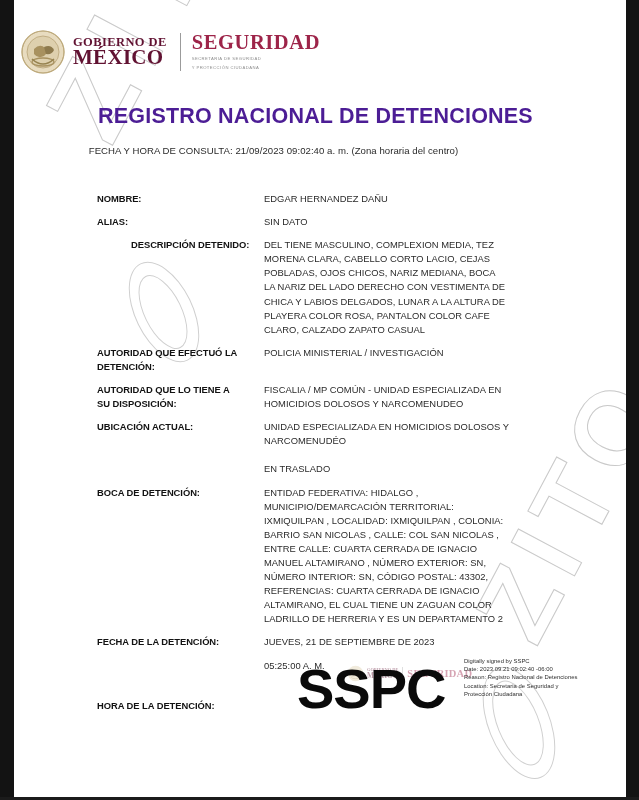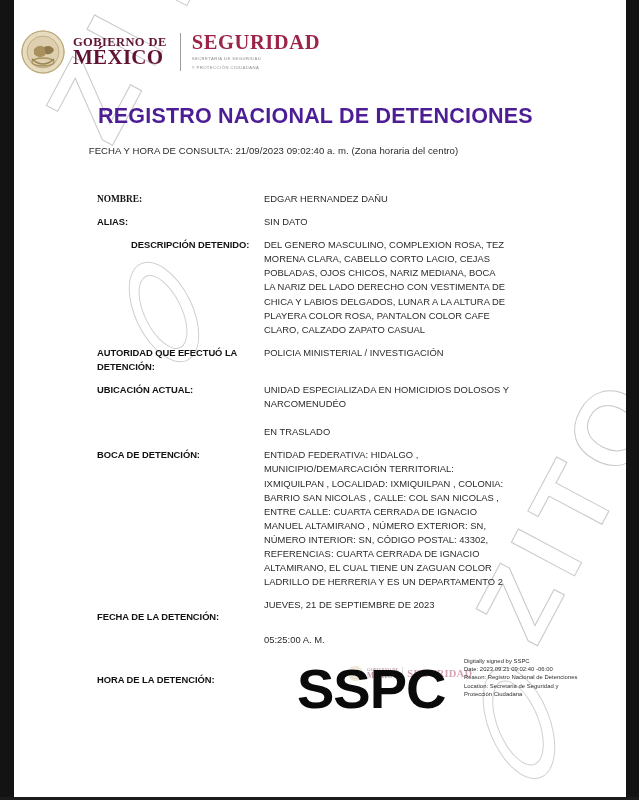--- a/index.html
+++ b/index.html
@@ -192,55 +192,65 @@
       </div>
     </div>
   </div>
 
   <div class="doc-title">REGISTRO NACIONAL DE DETENCIONES</div>
   <div class="consulta">FECHA Y HORA DE CONSULTA:  21/09/2023 09:02:40 a. m. (Zona horaria del centro)</div>
 
   <div class="fields" id="fields">
       <div class="row">
         <div class="label">
-          <span class="ln" style="display: block; font-family: Liberation Serif, serif;">NOMBRE:</span>
+          <span class="ln" style="display: block;">NOMBRE:</span>
         </div>
         <div class="value">
           <span class="ln">EDGAR  HERNANDEZ DAÑU</span>
         </div>
       </div>
       <div class="row">
         <div class="label">
           <span class="ln" style="display: block;">ALIAS:</span>
         </div>
         <div class="value">
           <span class="ln">SIN DATO</span>
         </div>
       </div>
       <div class="row">
         <div class="label">
           <span class="ln" style="display: block; margin-left: 34px;">DESCRIPCIÓN DETENIDO:</span>
         </div>
         <div class="value">
-          <span class="ln">DEL GENERO MASCULINO, COMPLEXION ROSA, TEZ</span>
+          <span class="ln">DEL TIENE MASCULINO, COMPLEXION MEDIA, TEZ</span>
           <span class="ln">MORENA CLARA, CABELLO CORTO LACIO, CEJAS</span>
           <span class="ln">POBLADAS, OJOS CHICOS, NARIZ MEDIANA, BOCA</span>
           <span class="ln">LA NARIZ DEL LADO DERECHO CON VESTIMENTA DE</span>
           <span class="ln">CHICA Y LABIOS DELGADOS, LUNAR A LA ALTURA DE</span>
           <span class="ln">PLAYERA COLOR ROSA, PANTALON COLOR CAFE</span>
           <span class="ln">CLARO, CALZADO ZAPATO CASUAL</span>
         </div>
       </div>
       <div class="row">
         <div class="label">
           <span class="ln" style="display: block;">AUTORIDAD QUE EFECTUÓ LA</span>
           <span class="ln" style="display: block;">DETENCIÓN:</span>
         </div>
         <div class="value">
           <span class="ln">POLICIA MINISTERIAL / INVESTIGACIÓN</span>
+        </div>
+      </div>
+      <div class="row">
+        <div class="label">
+          <span class="ln" style="display: block;">AUTORIDAD QUE LO TIENE A</span>
+          <span class="ln" style="display: block;">SU DISPOSICIÓN:</span>
+        </div>
+        <div class="value">
+          <span class="ln">FISCALIA / MP COMÚN - UNIDAD ESPECIALIZADA EN</span>
+          <span class="ln">HOMICIDIOS DOLOSOS Y NARCOMENUDEO</span>
         </div>
       </div>
       <div class="row">
         <div class="label">
           <span class="ln" style="display: block;">UBICACIÓN ACTUAL:</span>
         </div>
         <div class="value">
           <span class="ln">UNIDAD ESPECIALIZADA EN HOMICIDIOS DOLOSOS Y</span>
           <span class="ln">NARCOMENUDÉO</span>
           <span class="gap"></span>
@@ -259,21 +269,21 @@
           <span class="ln">ENTRE CALLE: CUARTA CERRADA DE IGNACIO</span>
           <span class="ln">MANUEL ALTAMIRANO , NÚMERO EXTERIOR: SN,</span>
           <span class="ln">NÚMERO INTERIOR: SN, CÓDIGO POSTAL: 43302,</span>
           <span class="ln">REFERENCIAS: CUARTA CERRADA DE IGNACIO</span>
           <span class="ln">ALTAMIRANO, EL CUAL TIENE UN ZAGUAN COLOR</span>
           <span class="ln">LADRILLO DE HERRERIA Y ES UN DEPARTAMENTO 2</span>
         </div>
       </div>
       <div class="row">
         <div class="label">
-          <span class="ln" style="display: block; margin-top: 12px;">FECHA DE LA DETENCIÓN:</span>
+          <span class="ln" style="display: block;">FECHA DE LA DETENCIÓN:</span>
         </div>
         <div class="value">
           <span class="ln">JUEVES, 21 DE SEPTIEMBRE DE 2023</span>
         </div>
       </div>
       <div class="row">
         <div class="label">
           <span class="ln" style="display: block; margin-top: 40px;">HORA DE LA DETENCIÓN:</span>
         </div>
         <div class="value">

